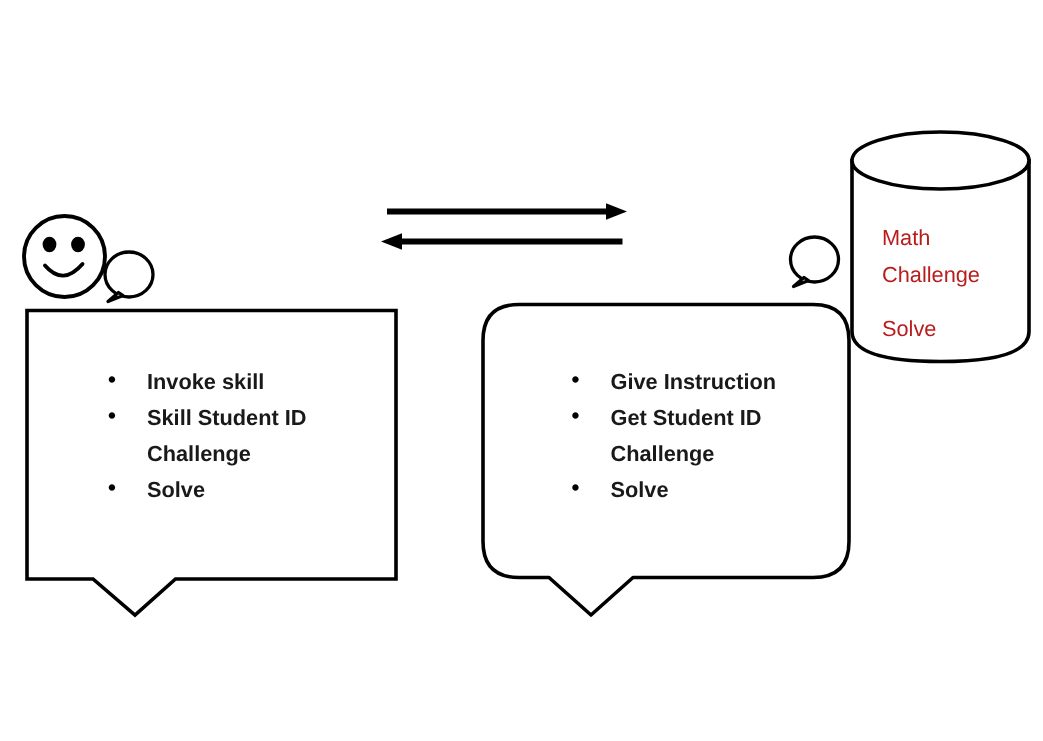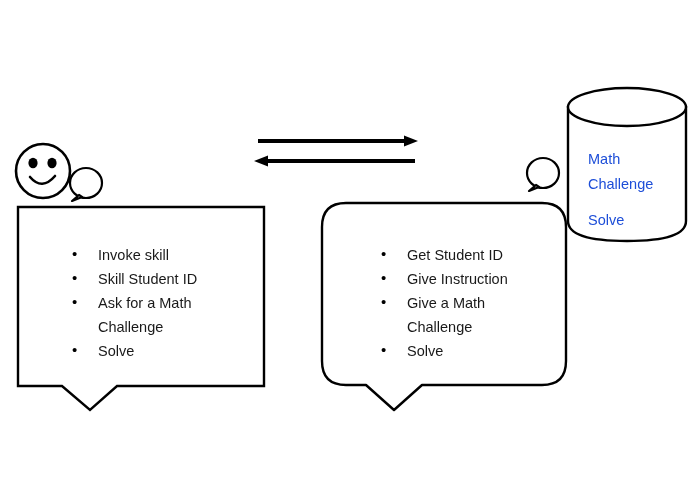--- a/index.html
+++ b/index.html
@@ -27,20 +27,21 @@
     top: 0;
     width: 695px;
     height: 494px;
   }
   
   .bullet-list {
     position: absolute;
     margin: 0;
     padding: 0;
     list-style: none;
+    font-weight: bold;
   }
   .bullet-list li {
     position: relative;
     font-size: 14.5px;
     line-height: 24px;
     color: #191919;
     white-space: pre;
   }
   .bullet-list li.bulleted {
     padding-left: 26px;
@@ -58,21 +59,21 @@
     padding-left: 26px;
   }
   
   #cylinder-label {
     position: absolute;
     left: 588px;
     top: 147px;
     width: 96px;
     font-size: 14.5px;
     line-height: 25px;
-    color: #1d4ed8;
+    color: #b91c1c;
   }
   #cylinder-label .db-line {
     display: block;
     white-space: pre;
   }
   #cylinder-label .db-gap {
     display: block;
     height: 11px;
   }
 </style>
@@ -140,29 +141,27 @@
                Q 686 241 686 221
                L 686 107 Z" fill="#ffffff" stroke="#000000" stroke-width="2.4"></path>
 
       <ellipse cx="627" cy="107" rx="59" ry="19" fill="#ffffff" stroke="#000000" stroke-width="2.4"></ellipse>
     </g>
   </svg>
 
   <ul class="bullet-list" id="student-list" style="left:72px; top:243px; width:180px;">
     <li class="bulleted">Invoke skill</li>
     <li class="bulleted">Skill Student ID</li>
-    <li class="bulleted">Ask for a Math</li>
     <li class="continuation">Challenge</li>
     <li class="bulleted">Solve</li>
   </ul>
 
   <ul class="bullet-list" id="agent-list" style="left:381px; top:243px; width:180px;">
+    <li class="bulleted">Give Instruction</li>
     <li class="bulleted">Get Student ID</li>
-    <li class="bulleted">Give Instruction</li>
-    <li class="bulleted">Give a Math</li>
     <li class="continuation">Challenge</li>
     <li class="bulleted">Solve</li>
   </ul>
 
   <div id="cylinder-label">
     <span class="db-line">Math</span>
     <span class="db-line">Challenge</span>
     <span class="db-gap"></span>
     <span class="db-line">Solve</span>
   </div>

